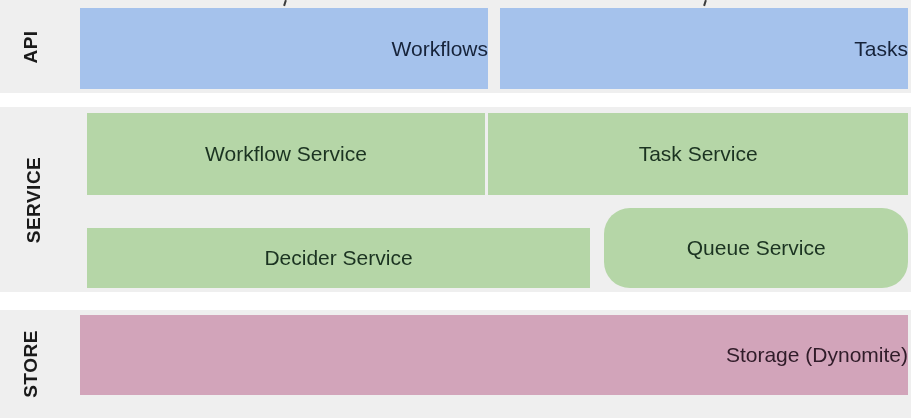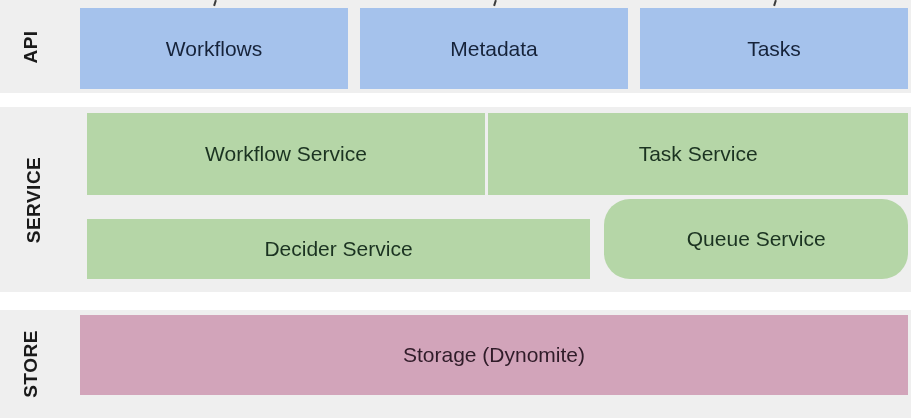--- a/index.html
+++ b/index.html
@@ -45,38 +45,38 @@
     flex-direction: column;
     box-sizing: border-box;
     padding-right: 3px;
   }
   .band-api .band-content     { padding-top: 8px; }
   .band-service .band-content { padding-top: 6px; }
   .band-store .band-content   { padding-top: 5px; }
 
   .row { display: flex; }
   .row-api      { gap: 12px; height: 81px; }
-  .row-service1 { gap: 3px;  height: 82px; margin-bottom: 4px; }
+  .row-service1 { gap: 3px;  height: 82px; margin-bottom: 13px; }
   .row-service2 { gap: 14px; height: 80px; }
   .row-store    { height: 80px; }
 
   .box {
     position: relative;
     display: flex;
     align-items: center;
     justify-content: center;
     font-size: 21px;
     line-height: 1.2;
     box-sizing: border-box;
   }
   .box-blue  { background: var(--api-box-bg, #a5c2ec);  color: var(--api-text, #16233a); }
   .box-green { background: var(--service-box-bg, #b5d6a7); color: var(--service-text, #1b3321); }
   .box-pink  { background: var(--store-box-bg, #d2a4ba);  color: var(--store-text, #301c29); }
 
-  .flex-1   { flex: 1 1 0; }
+  .flex-1   { flex: 1 1 0; justify-content: flex-end; }
   .w-wfsvc  { flex: 399 1 0; }
   .w-tasksvc{ flex: 420 1 0; }
   .w-decider{ flex: 508 1 0; margin-top: 20px; }
   .w-queue  { flex: 306 1 0; border-radius: 26px; }
 
   .tick {
     position: absolute;
     top: -8px;
     left: 50%;
     width: 2px;
@@ -92,24 +92,20 @@
 
   <section class="band band-api">
     <div class="band-label-col">
       <span class="band-label">API</span>
     </div>
     <div class="band-content">
       <div class="row row-api">
         <div class="box box-blue flex-1">
           <span class="tick"></span>
           <span>Workflows</span>
-        </div>
-        <div class="box box-blue flex-1">
-          <span class="tick"></span>
-          <span>Metadata</span>
         </div>
         <div class="box box-blue flex-1">
           <span class="tick"></span>
           <span>Tasks</span>
         </div>
       </div>
     </div>
   </section>
 
   <div class="gap-1"></div>

